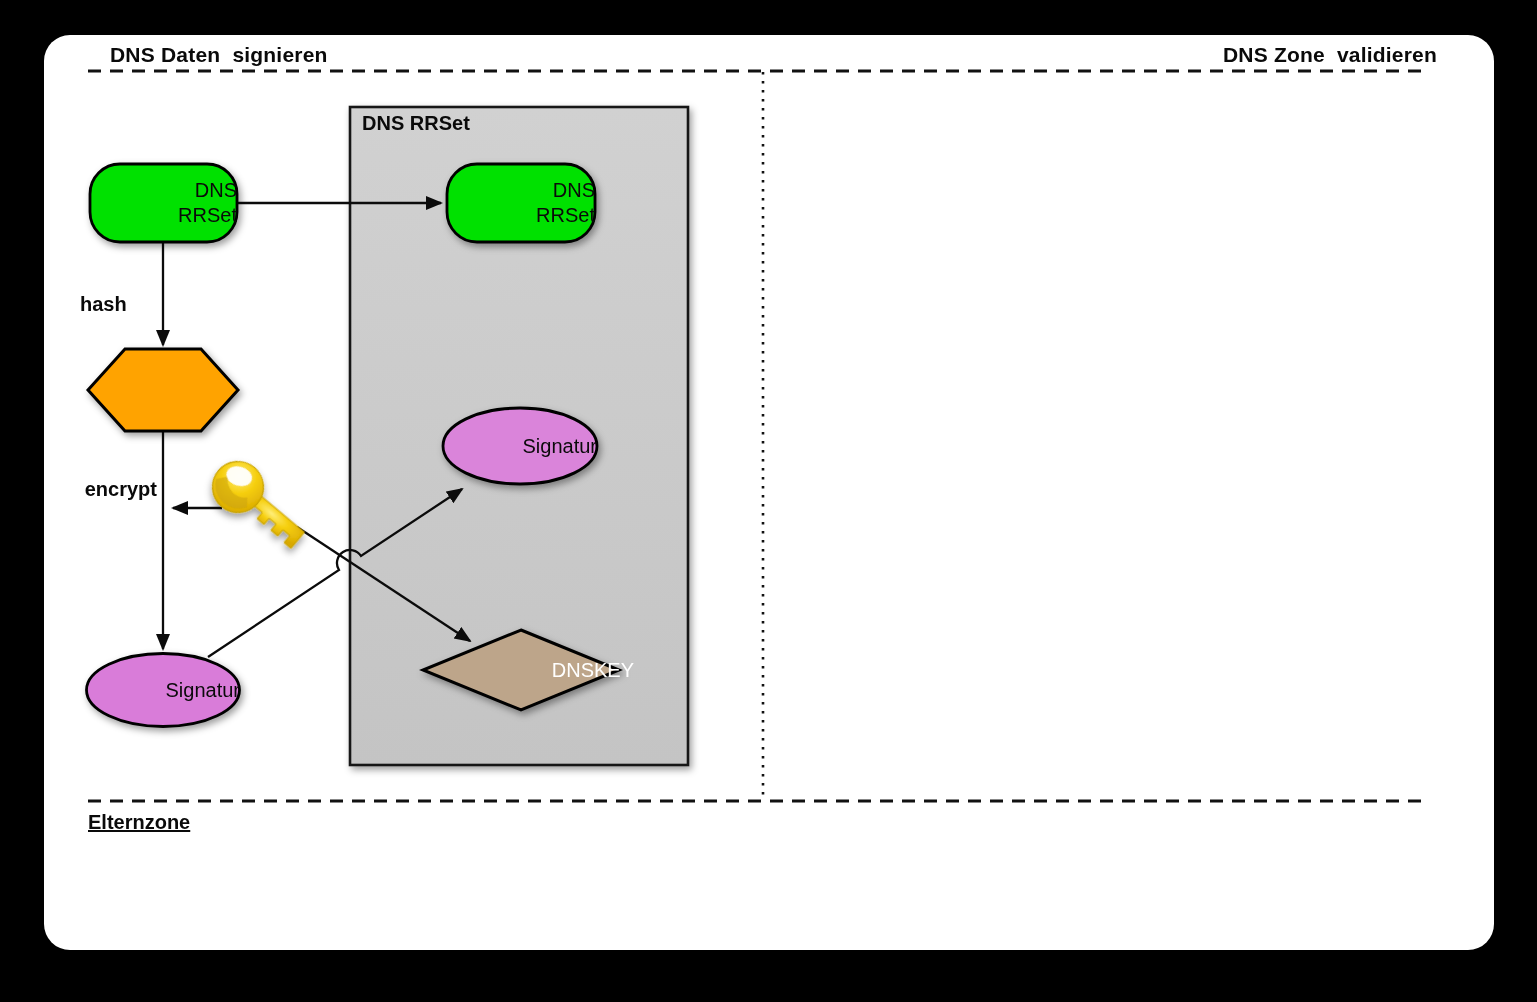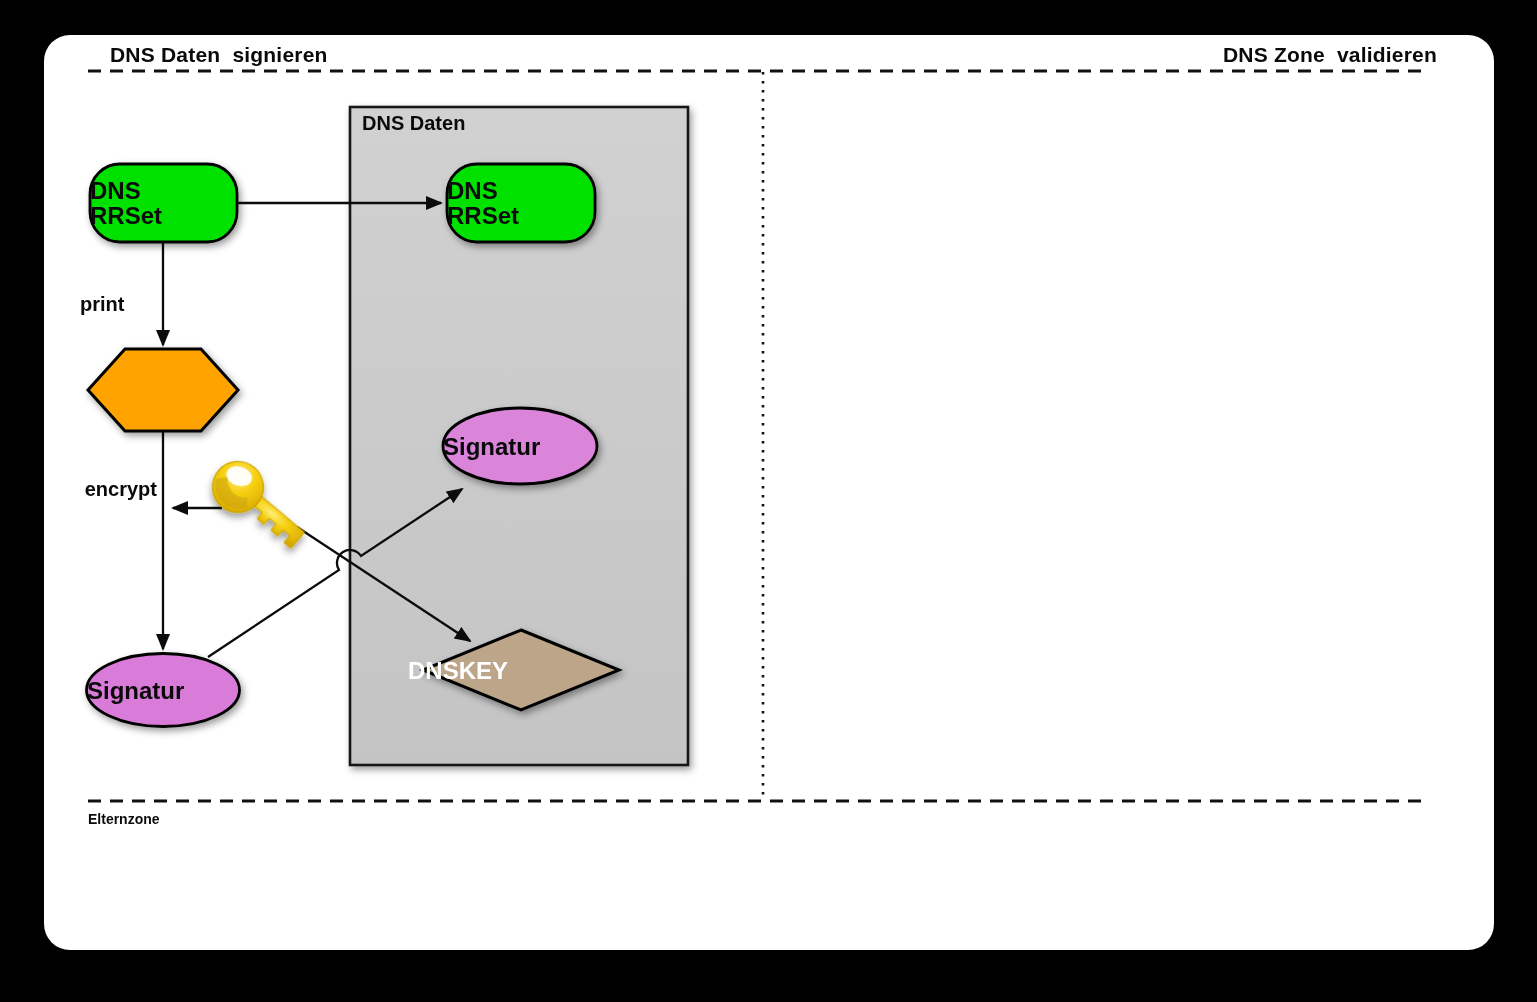--- a/index.html
+++ b/index.html
@@ -16,22 +16,22 @@
     background:#ffffff;border-radius:26px;
   }
   svg.overlay{position:absolute;left:0;top:0;width:1537px;height:1002px;}
   .lbl{
     position:absolute;
     font-weight:bold;color:#0a0a0a;
     white-space:pre;
   }
   .heading{font-size:21px;letter-spacing:0.2px;}
   .node-label{
-    position:absolute;font-weight:bold;color:#0a0a0a;
-    font-size:24px;text-align:left;line-height:25px;white-space:pre-line;
+    position:absolute;font-weight:normal;color:#0a0a0a;
+    font-size:20px;text-align:right;line-height:25px;white-space:pre-line;
   }
   .node-label .ln{display:block;}
   .white-text{color:#ffffff;}
   .edge-label{font-size:20px;}
 </style>
 </head>
 <body>
 
 <div class="stage">
 
@@ -80,32 +80,32 @@
       <path d="M20,-8 L80,-8 L80,13 L71,13 L71,4 L62,4 L62,12 L53,12 L53,4 L44,4 L44,12 L35,12 L35,4 L20,4 Z" fill="url(#keyGrad)" stroke="#c9a300" stroke-width="1"></path>
       <circle cx="0" cy="0" r="25.5" fill="url(#keyGrad)" stroke="#c9a300" stroke-width="1.2"></circle>
       <path d="M-22,8 A24,24 0 0 0 20,10 L14,2 A16,14 0 0 1 -14,-2 Z" fill="#caa20a" opacity="0.55"></path>
       <ellipse cx="-6" cy="-9" rx="13" ry="9.5" fill="#ffffff" opacity="0.95" transform="rotate(-22 -6 -9)"></ellipse>
     </g>
   </svg>
 
   <div class="lbl heading" style="left:110px;top:43px;">DNS Daten  signieren</div>
   <div class="lbl heading" style="right:100px;top:43px;">DNS Zone  validieren</div>
 
-  <div class="lbl" style="left:362px;top:112px;font-size:20px;">DNS Daten</div>
+  <div class="lbl" style="left:362px;top:112px;font-size:20px;">DNS RRSet</div>
 
   <div class="node-label" style="left:90px;top:178px;width:147px;"><span class="ln">DNS</span><span class="ln">RRSet</span></div>
 
   <div class="node-label" style="left:447px;top:178px;width:148px;"><span class="ln">DNS</span><span class="ln">RRSet</span></div>
 
 
   <div class="node-label" style="left:87px;top:678px;width:153px;">Signatur</div>
 
   <div class="node-label" style="left:443px;top:434px;width:154px;">Signatur</div>
 
-  <div class="node-label white-text" style="left:408px;top:658px;width:196px;">DNSKEY</div>
+  <div class="node-label white-text" style="left:438px;top:658px;width:196px;">DNSKEY</div>
 
-  <div class="lbl edge-label" style="left:80px;top:293px;">print</div>
+  <div class="lbl edge-label" style="left:80px;top:293px;">hash</div>
 
   <div class="lbl edge-label" style="left:40px;top:478px;width:117px;text-align:right;">encrypt</div>
 
-  <div class="lbl" style="left:88px;top:811px;font-size:14px;">Elternzone</div>
+  <div class="lbl" style="left:88px;top:811px;font-size:20px;text-decoration:underline;">Elternzone</div>
 
 </div>
 
 </body></html>

